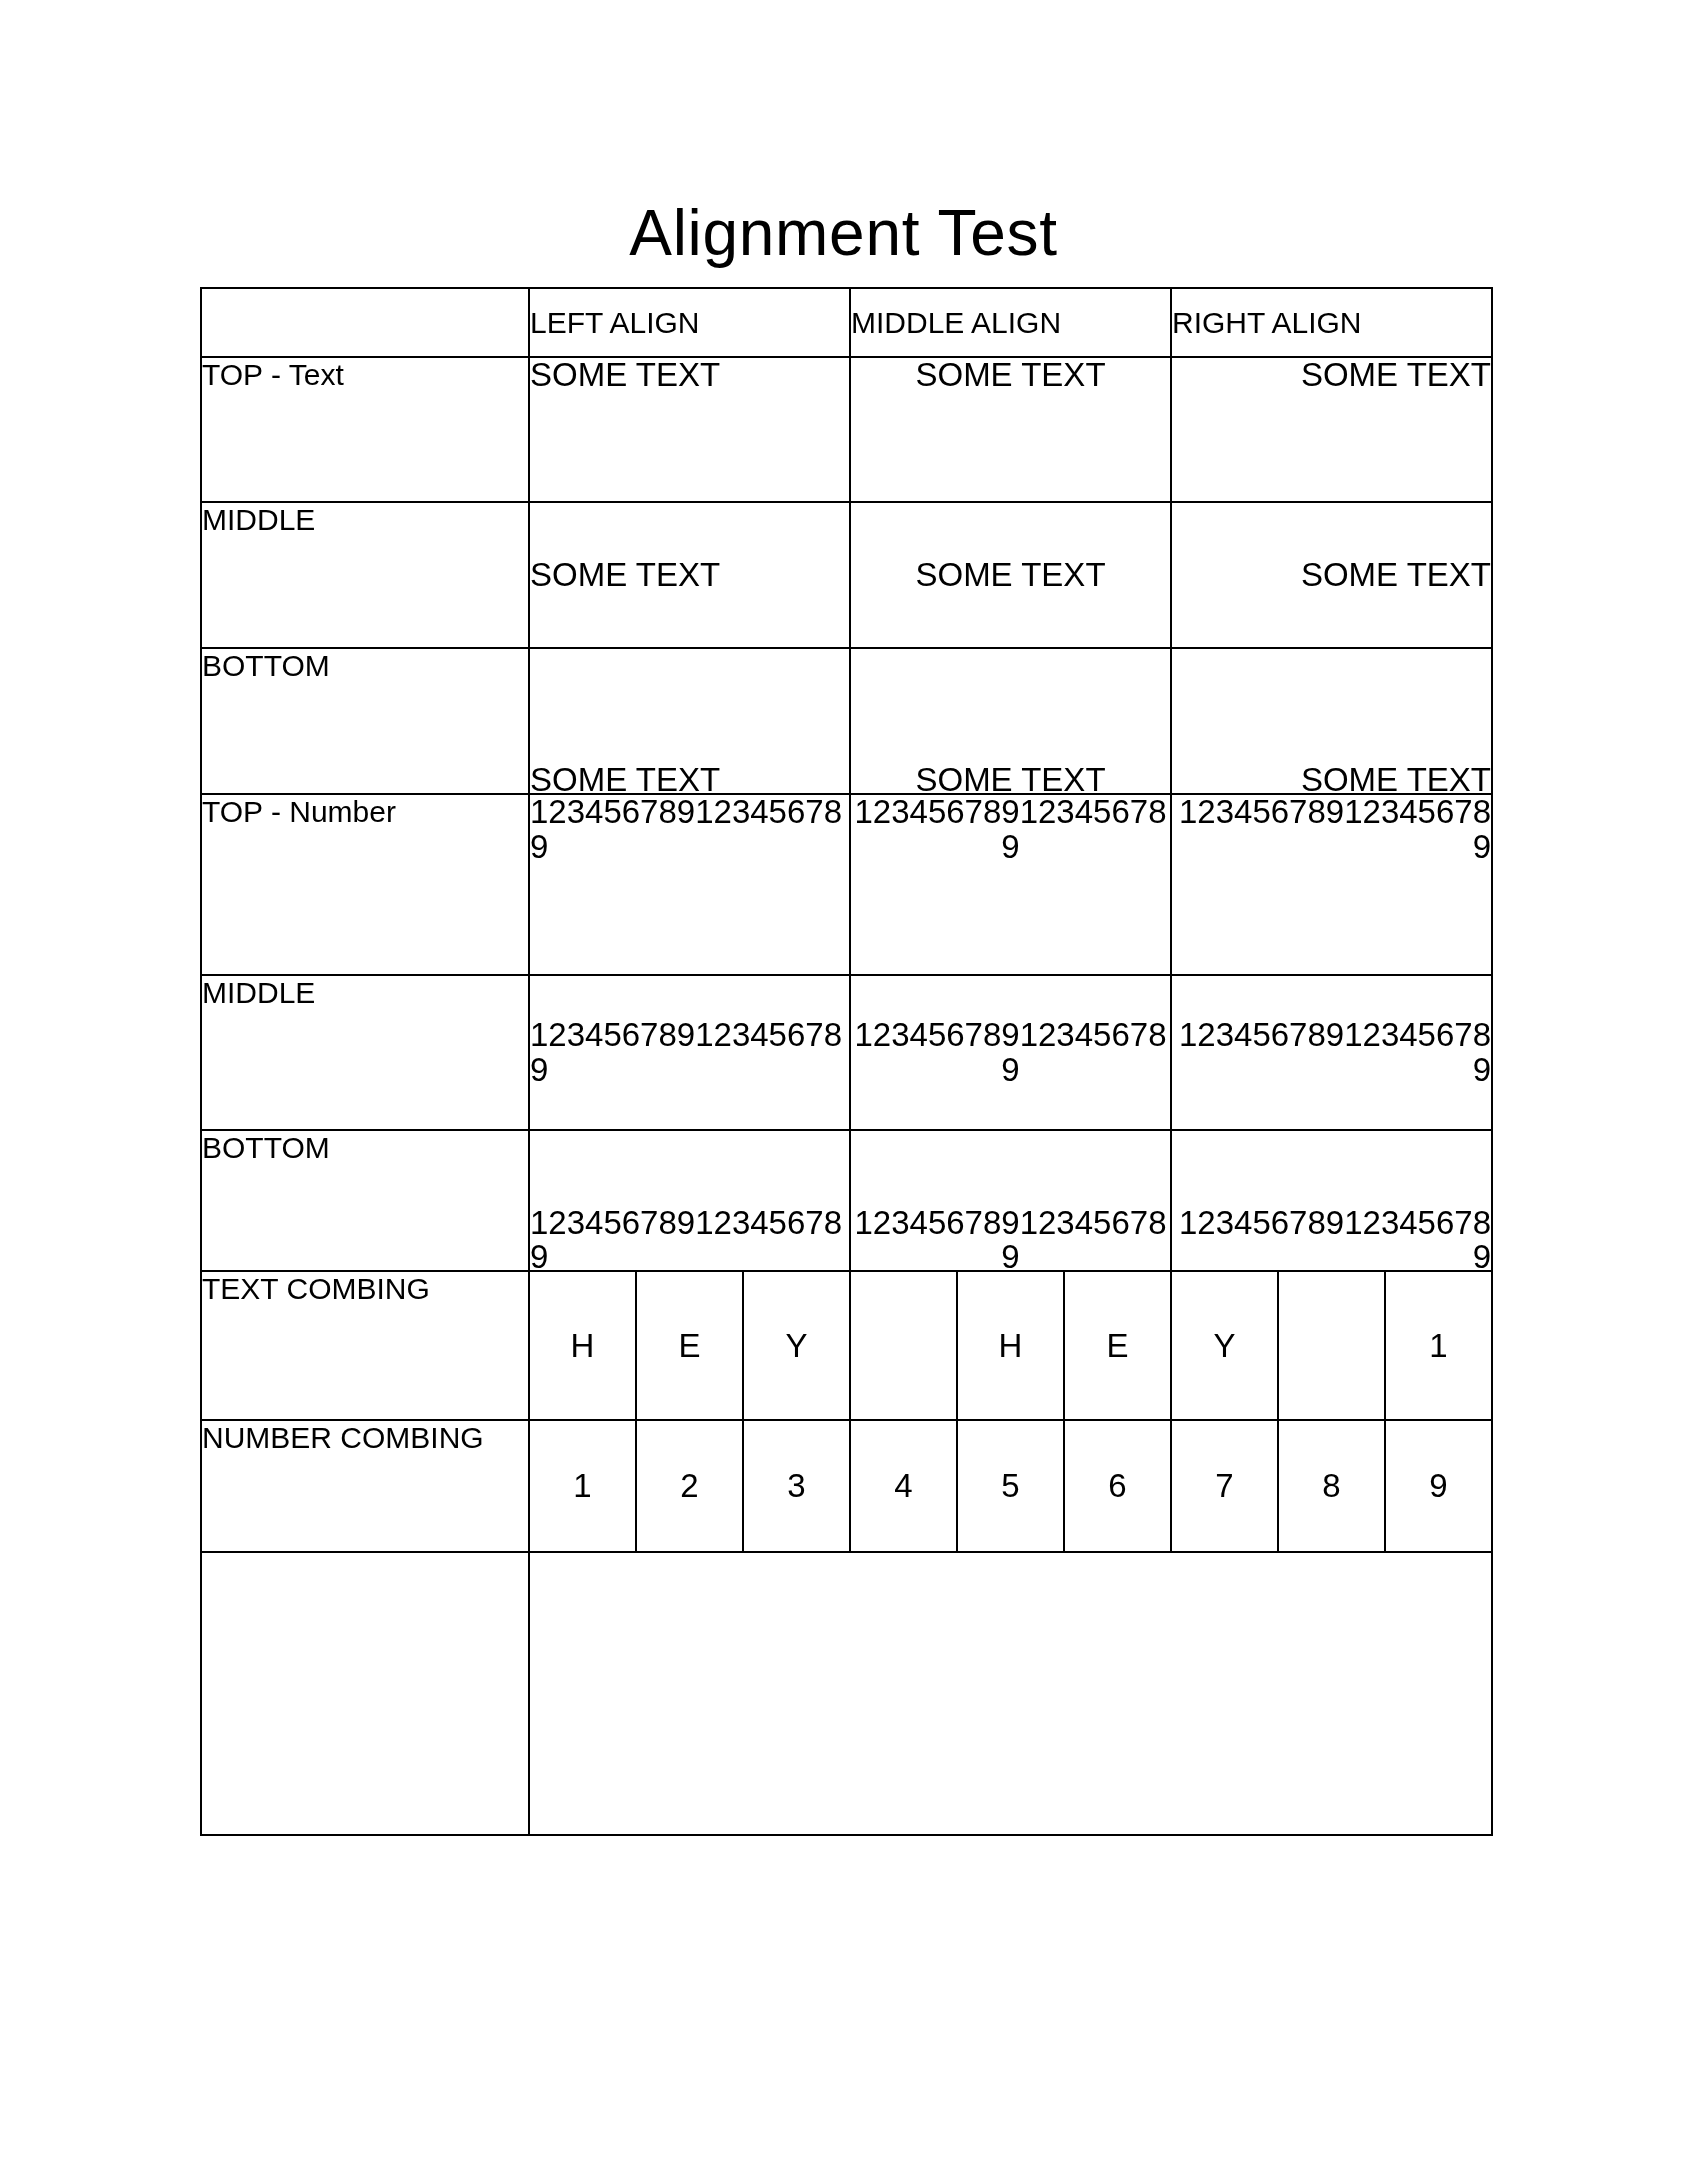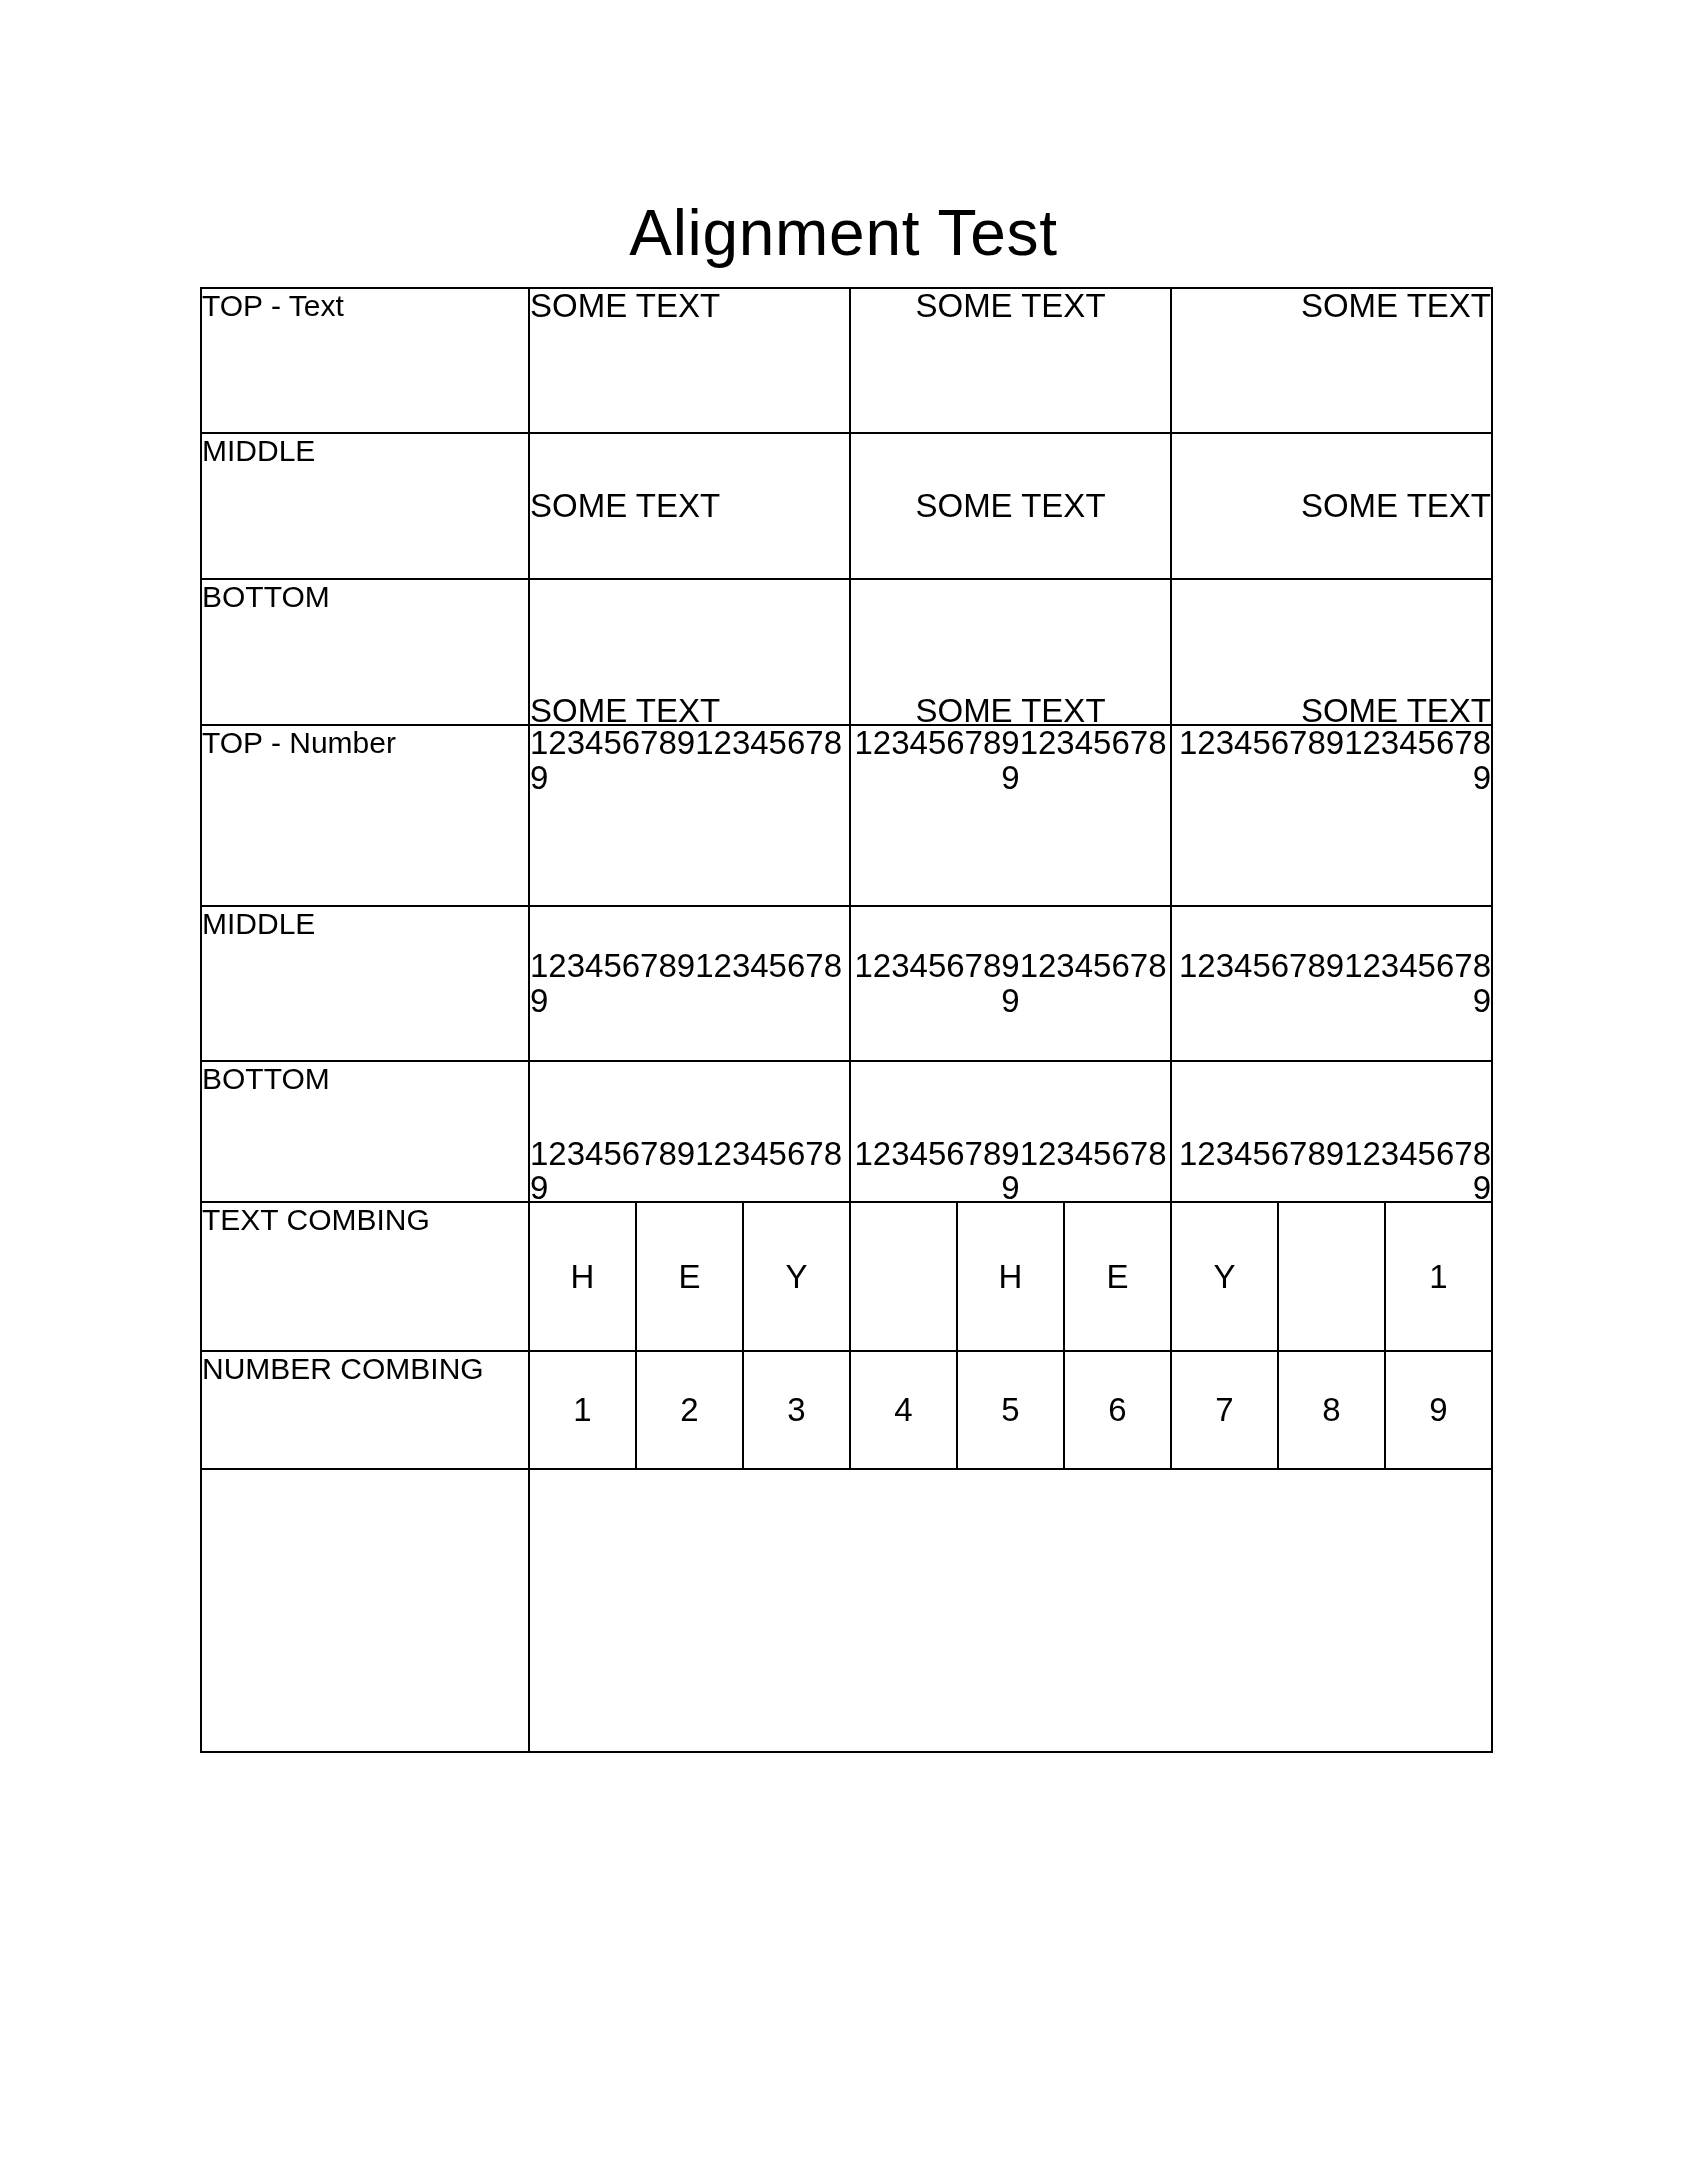--- a/index.html
+++ b/index.html
@@ -19,21 +19,21 @@
     border-collapse:collapse;table-layout:fixed;
   }
   .tbl td{border:2.8px solid #000;padding:0;overflow:hidden;}
   col.c-label{width:328px;}
   col.c-sub{width:107px;}
 
   
   tr.r0{height:69px;}
   tr.r1{height:145px;} tr.r2{height:146px;} tr.r3{height:146px;}
   tr.r4{height:181px;} tr.r5{height:155px;} tr.r6{height:141px;}
-  tr.r7{height:149px;} tr.r8{height:118px;}
+  tr.r7{height:149px;} tr.r8{height:132px;}
   tr.r9{height:283px;}
 
   .label-cell{
     vertical-align:top;text-align:left;
     padding:18px 11px 0 12.4px;font-size:30px;line-height:1.1;
   }
   .head-cell{
     vertical-align:middle;text-align:left;
     padding:0 5.5px 0 11px;font-size:30px;
   }
@@ -67,20 +67,26 @@
         <col class="c-sub">
       <col class="c-sub">
         <col class="c-sub">
         <col class="c-sub">
       <col class="c-sub">
         <col class="c-sub">
         <col class="c-sub">
     </colgroup>
 
     <tbody>
+        <tr class="r0">
+      <td class="label-cell"></td>
+      <td colspan="3" class="head-cell">LEFT ALIGN</td>
+      <td colspan="3" class="head-cell">MIDDLE ALIGN</td>
+      <td colspan="3" class="head-cell">RIGHT ALIGN</td>
+    </tr>
 
     <tr class="r1">
       <td class="label-cell">TOP - Text</td>
       <td colspan="3" class="cell v-top h-left"><span class="v">SOME TEXT</span></td>
       <td colspan="3" class="cell v-top h-center"><span class="v">SOME TEXT</span></td>
       <td colspan="3" class="cell v-top h-right"><span class="v">SOME TEXT</span></td>
     </tr>
 
     <tr class="r2">
       <td class="label-cell">MIDDLE</td>

